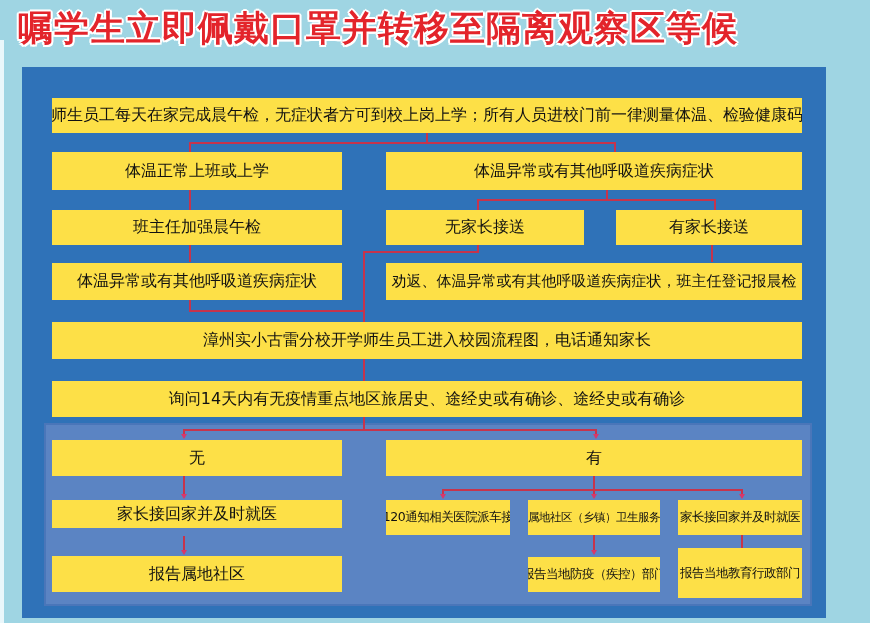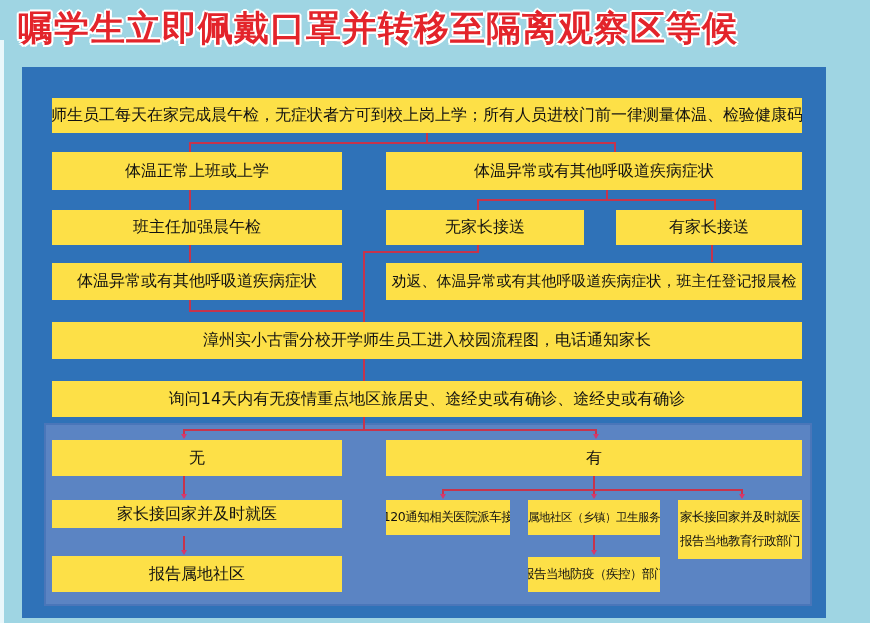--- a/index.html
+++ b/index.html
@@ -111,13 +111,13 @@
 <div class="box" style="left:52px;top:440px;width:290px;height:36px;">无</div>
 <div class="box" style="left:386px;top:440px;width:416px;height:36px;">有</div>
 
 <div class="box" style="left:52px;top:500px;width:290px;height:28px;">家长接回家并及时就医</div>
 <div class="box small" style="left:386px;top:500px;width:124px;height:35px;">打120通知相关医院派车接诊</div>
 <div class="box small" style="left:528px;top:500px;width:132px;height:35px;font-size:11.5px;">报告属地社区（乡镇）卫生服务部门</div>
 <div class="box small" style="left:678px;top:500px;width:124px;height:35px;">家长接回家并及时就医</div>
 
 <div class="box" style="left:52px;top:556px;width:290px;height:36px;">报告属地社区</div>
 <div class="box small" style="left:528px;top:557px;width:132px;height:35px;">报告当地防疫（疾控）部门</div>
-<div class="box small" style="left:678px;top:524px;width:124px;height:35px;">报告当地教育行政部门</div>
+<div class="box small" style="left:678px;top:548px;width:124px;height:50px;">报告当地教育行政部门</div>
 
 </body></html>

